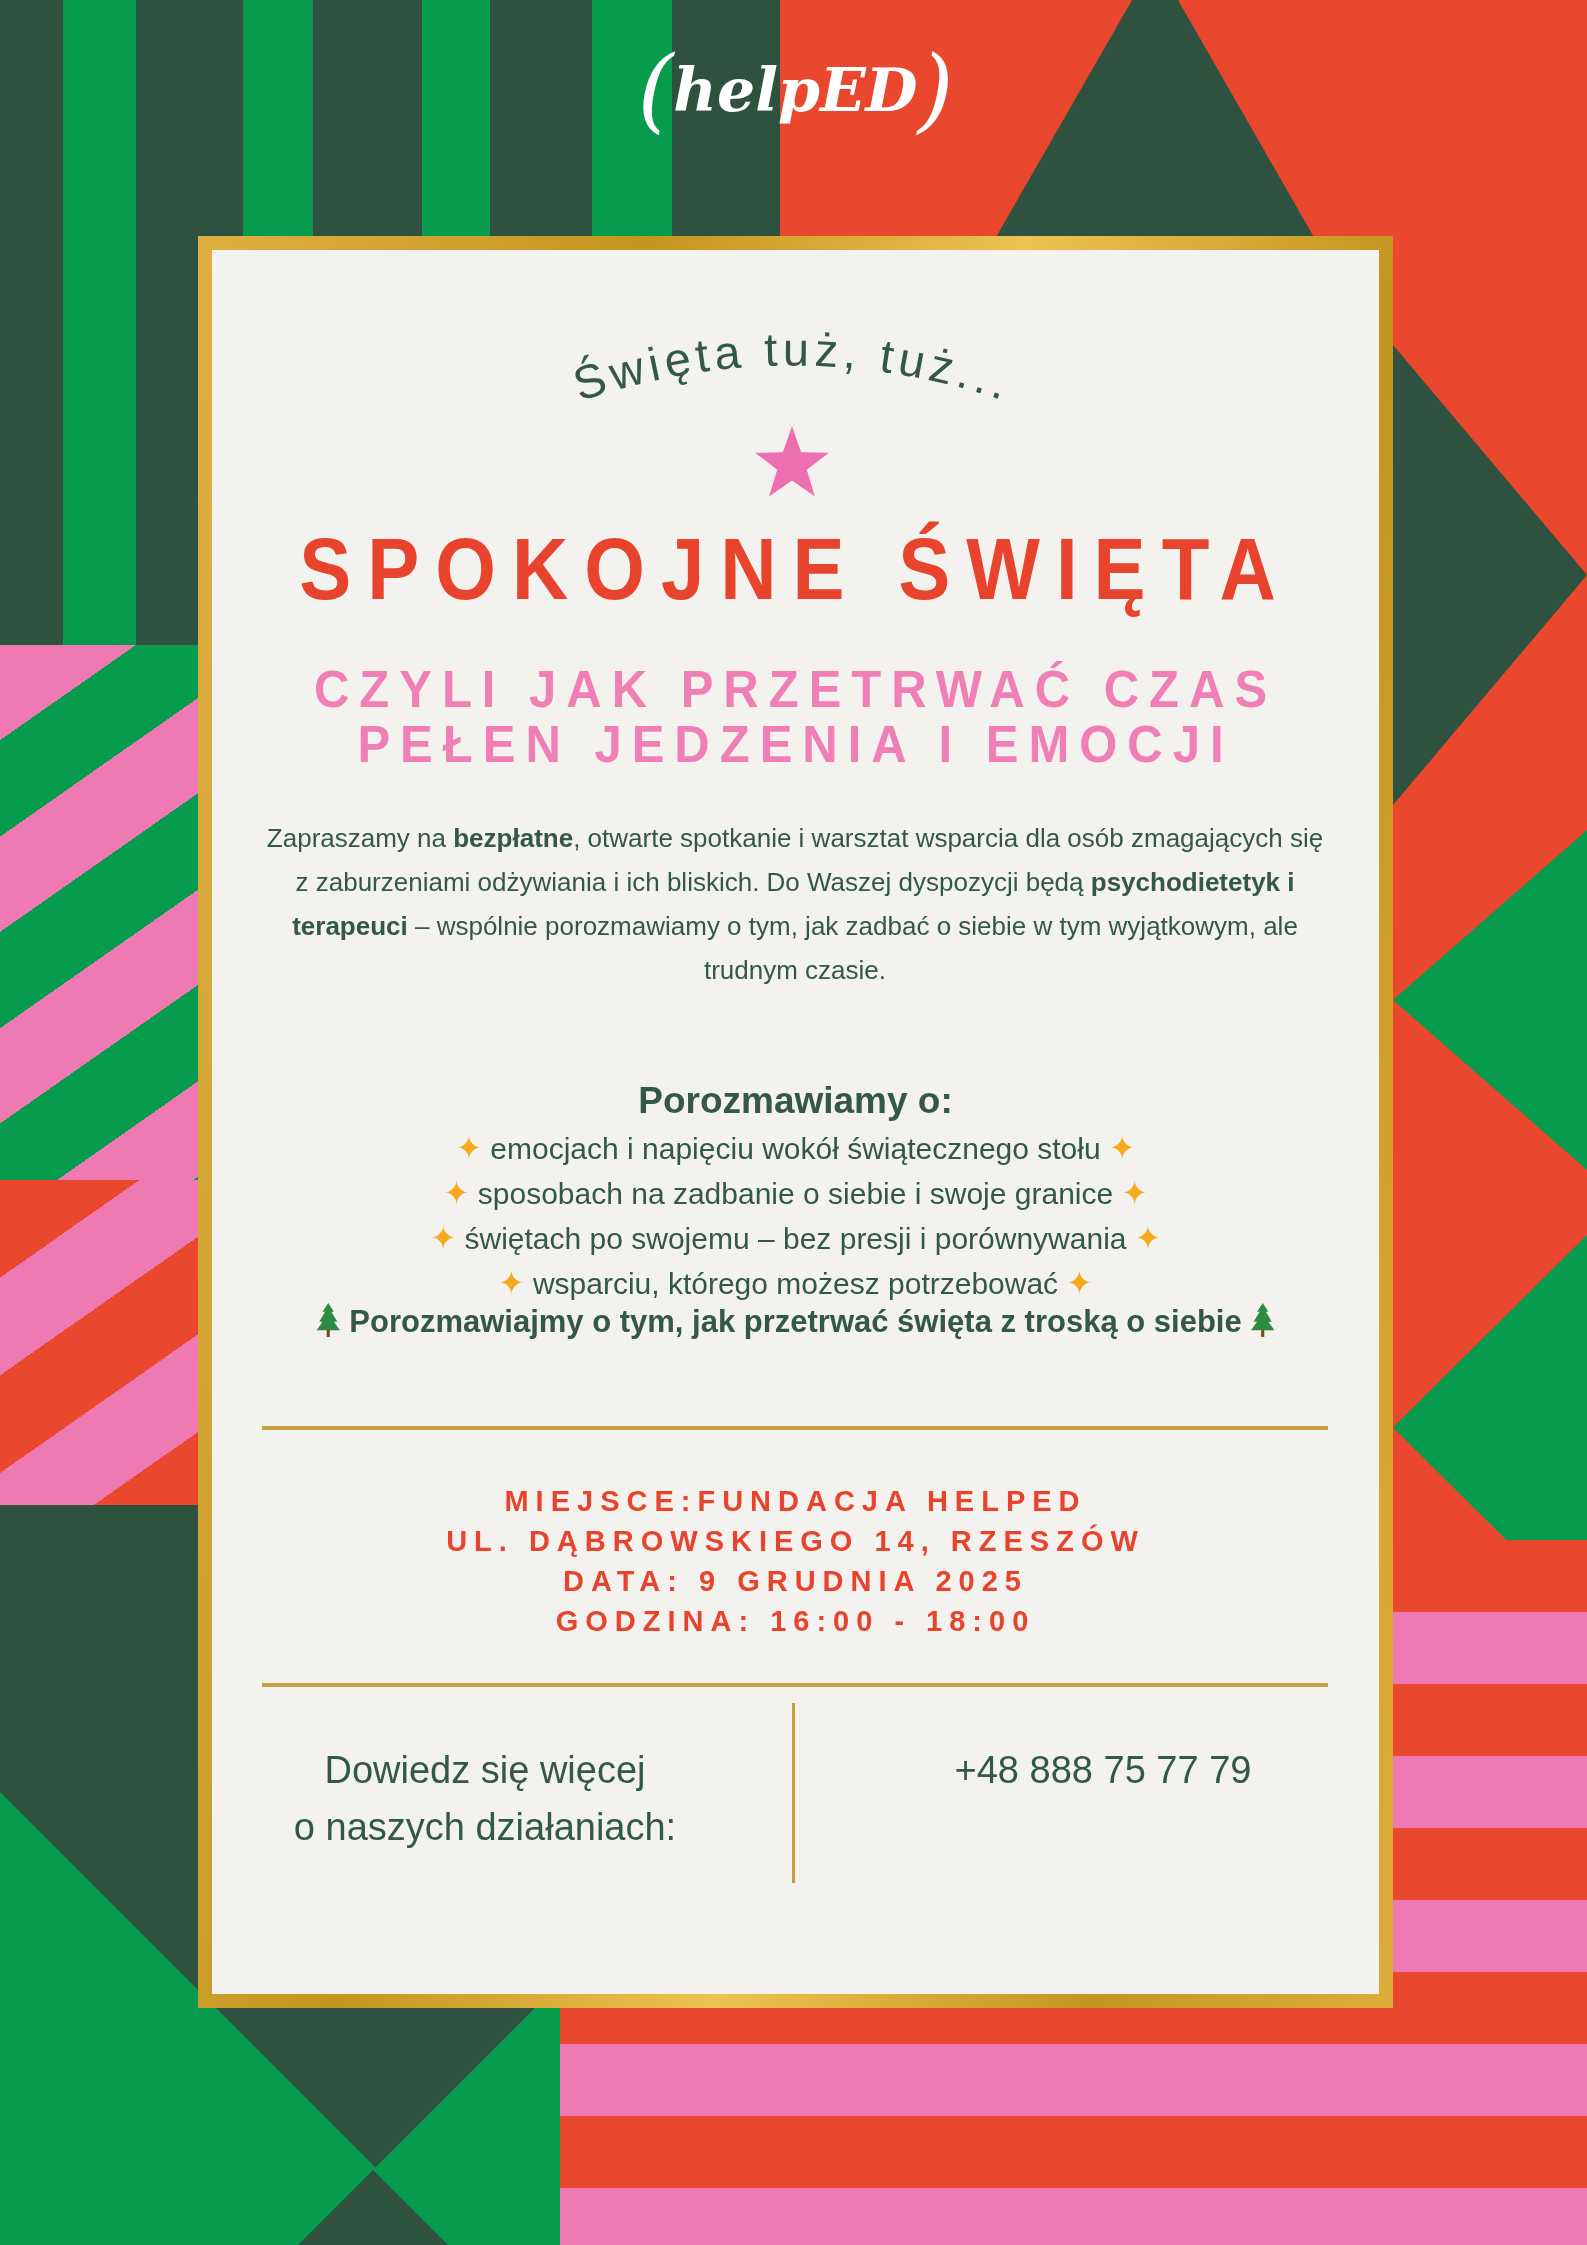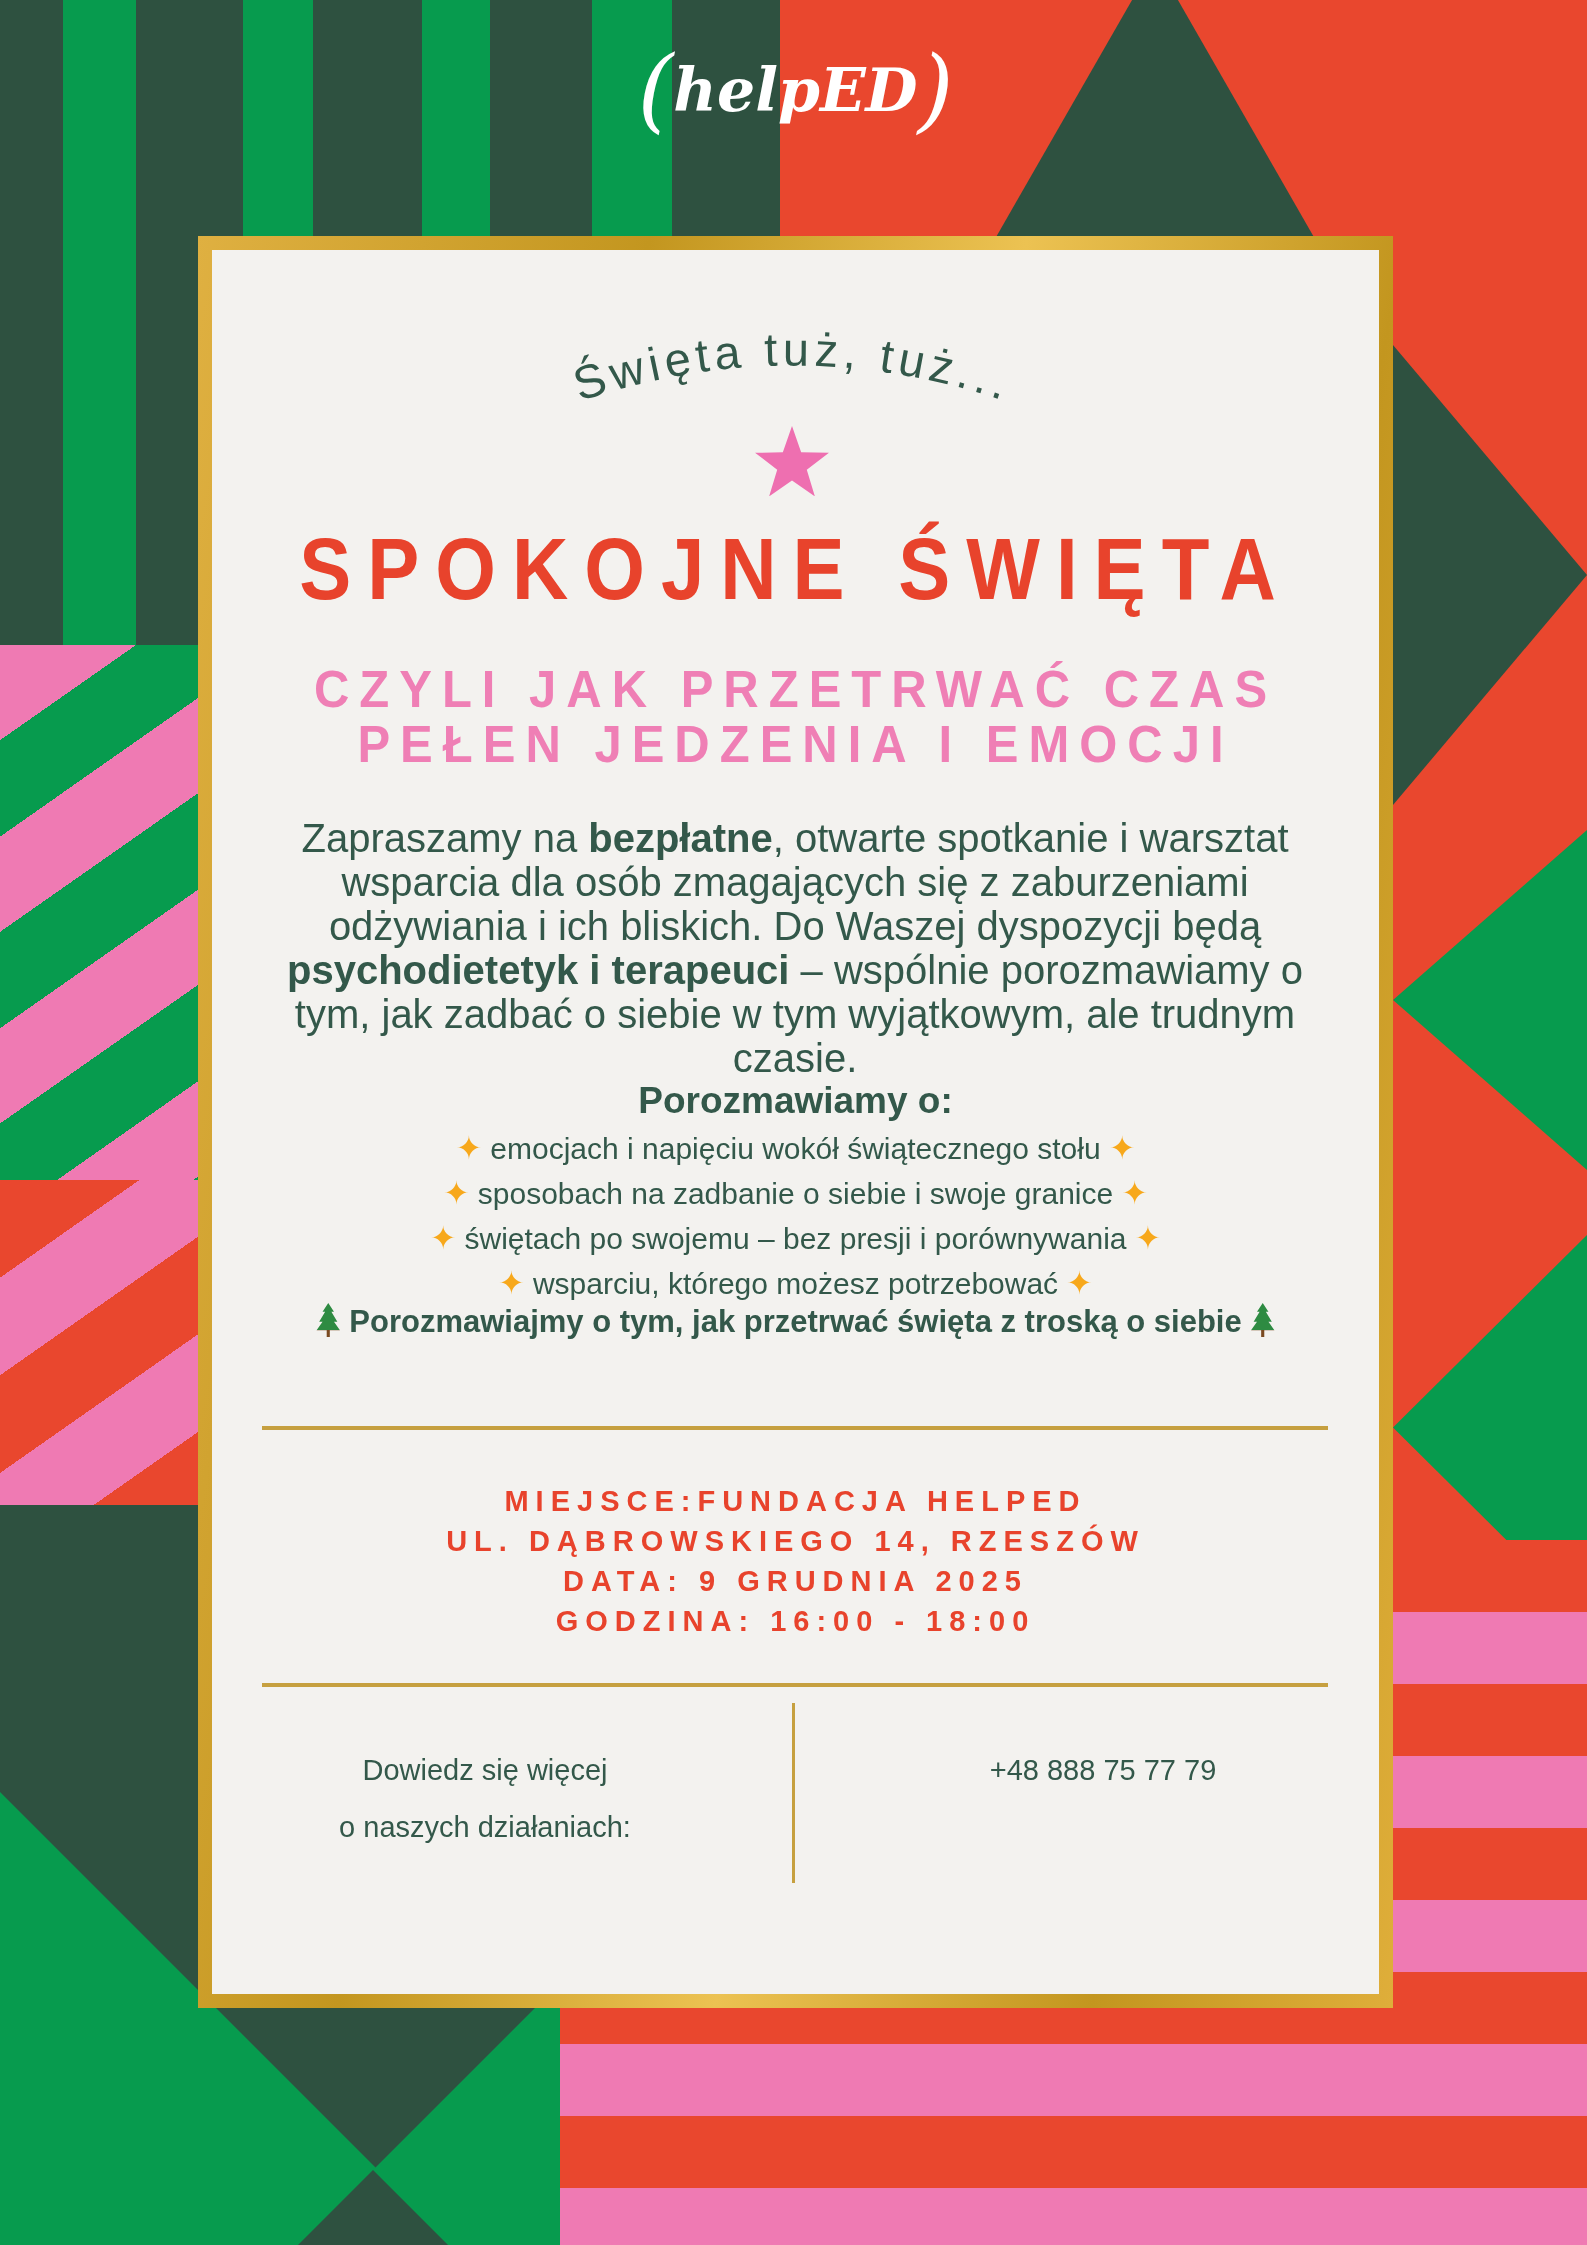--- a/index.html
+++ b/index.html
@@ -52,36 +52,36 @@
 
   .arch-wrap{left:403px;top:318px;width:780px;height:160px;z-index:3;}
   .arch-wrap svg{display:block;}
 
   .star-wrap{left:754px;top:424px;width:76px;height:72px;z-index:3;}
 
   .title{top:518px;color:#e8432c;font-size:78px;font-weight:800;letter-spacing:16px;
     transform:scale(1,1.12);transform-origin:top center;white-space:nowrap;}
   .subtitle{top:662px;color:#ef7fb5;font-weight:800;font-size:49px;letter-spacing:10px;
     line-height:52px;transform:scale(1,1.05);transform-origin:top center;white-space:nowrap;}
-  .intro{left:262px;width:1066px;top:816px;color:#33584a;font-size:40px;line-height:44px;}
+  .intro{left:262px;width:1066px;top:816px;color:#33584a;font-size:26px;line-height:44px;}
   .talk-heading{top:1080px;color:#33584a;font-size:37px;font-weight:700;}
   .talk-list{top:1126px;color:#33584a;font-size:30px;line-height:44px;}
   .sparkle{color:#f7a81b;font-size:32px;padding:0 8px;}
   .tree-line{top:1303px;color:#33584a;font-size:31px;font-weight:700;}
   .tree{display:inline-block;width:26px;height:34px;margin:0 8px;vertical-align:-5px;
     background:linear-gradient(180deg,#2e8b42 0 80%,#7a4a21 80% 100%);
     clip-path:polygon(50% 0,72% 26%,62% 26%,85% 55%,72% 55%,95% 80%,56% 80%,56% 100%,
       44% 100%,44% 80%,5% 80%,28% 55%,15% 55%,38% 26%,28% 26%);}
   .divider{position:absolute;left:262px;width:1066px;height:4px;background:#c6a03f;z-index:3;}
   .divider.d1{top:1426px;}
   .divider.d2{top:1683px;}
   .venue{top:1481px;color:#e8432c;font-size:29px;font-weight:800;letter-spacing:7px;
     line-height:40px;}
   .footer-col{position:absolute;top:1742px;width:470px;text-align:center;color:#33584a;
-    font-size:29px;line-height:57px;z-index:3;}
+    font-size:38px;line-height:57px;z-index:3;}
   .footer-left{left:250px;}
   .footer-right{left:868px;}
   .footer-vline{position:absolute;left:792px;top:1703px;width:3px;height:180px;
     background:#c6a03f;z-index:3;}
 </style>
 </head>
 <body>
 
 <div class="canvas">
 

